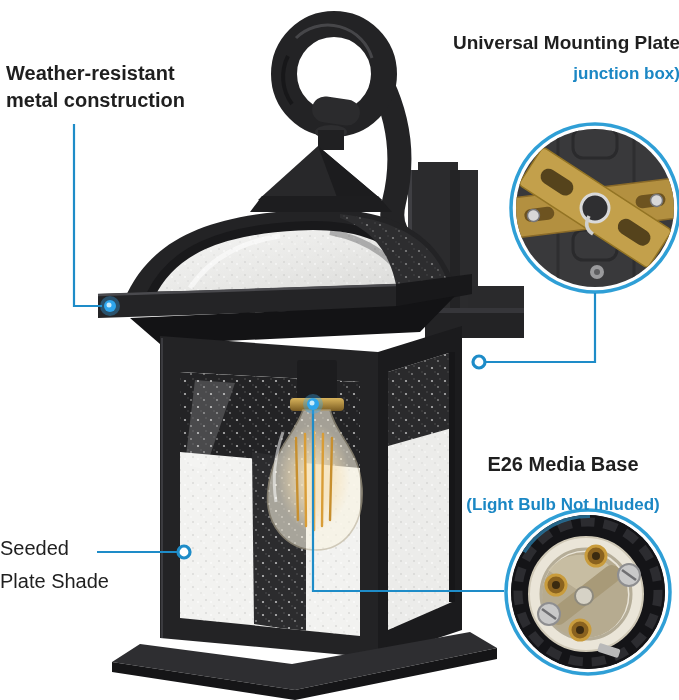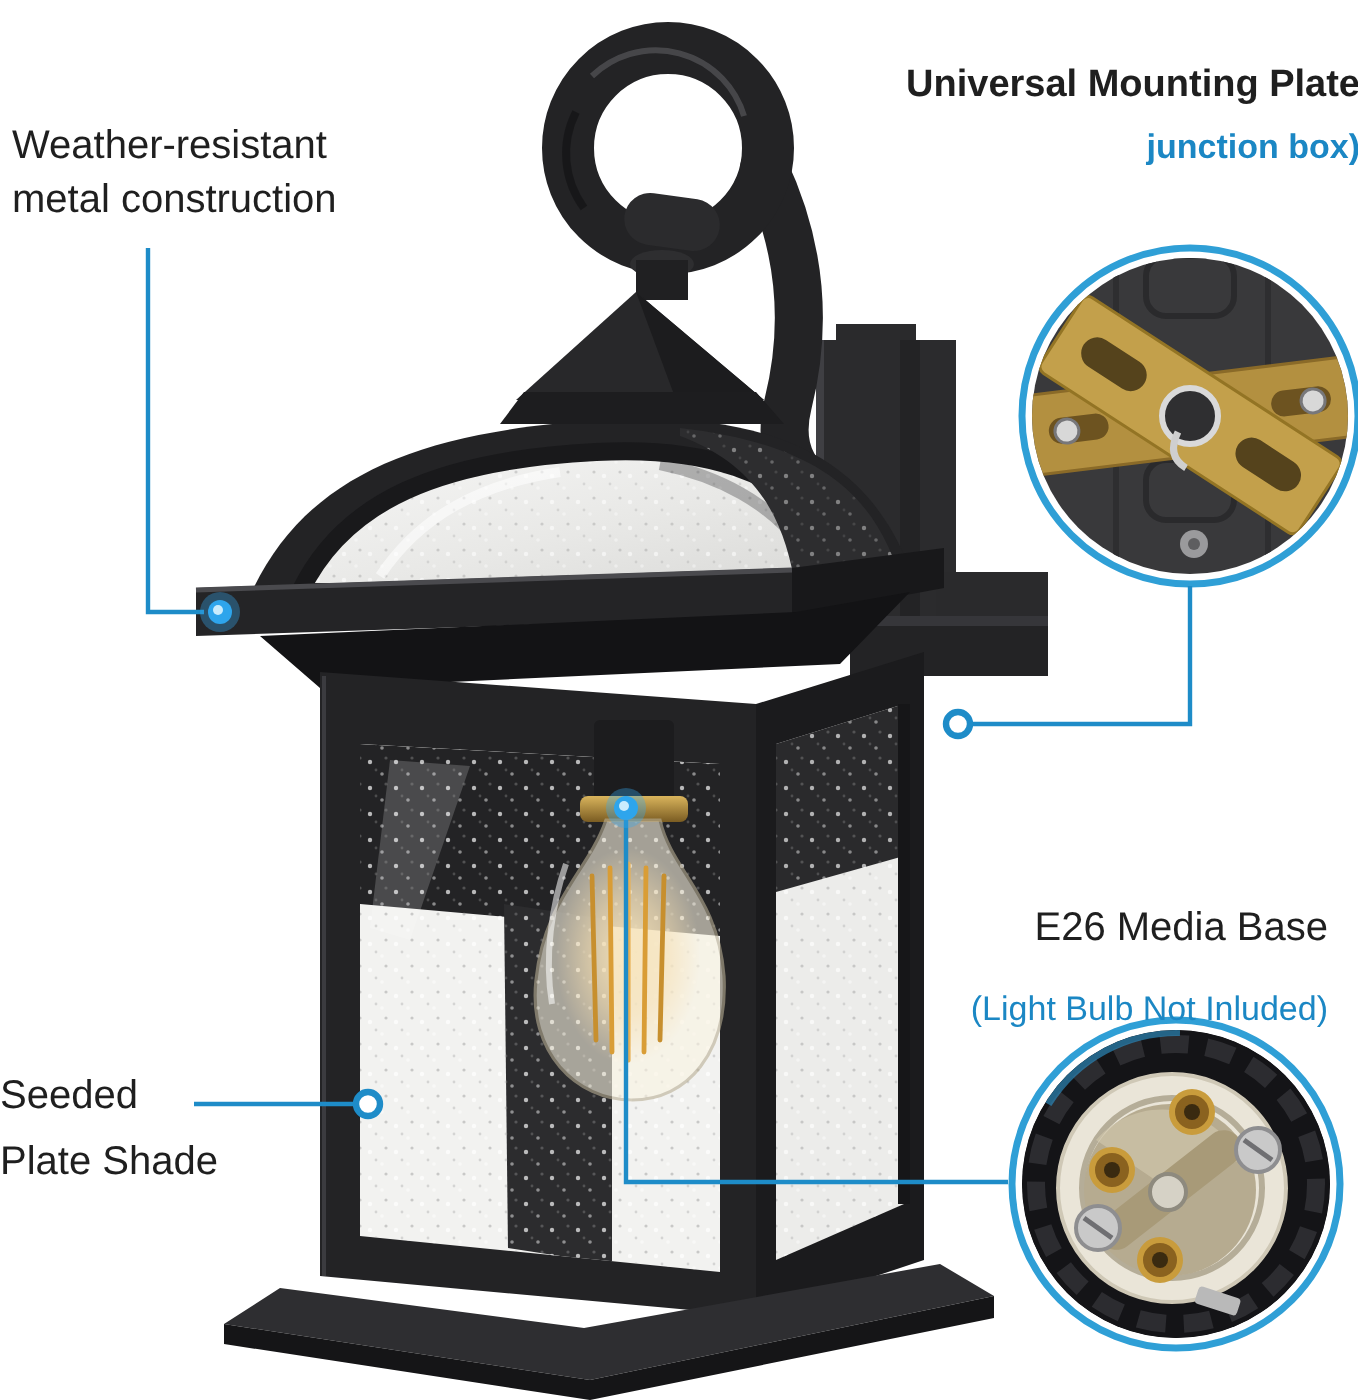--- a/index.html
+++ b/index.html
@@ -3,25 +3,25 @@
 <meta charset="utf-8">
 <style>
   html,body{margin:0;padding:0;background:#ffffff;}
   .stage{
     position:relative;width:679px;height:700px;background:#ffffff;overflow:hidden;
     font-family:"Liberation Sans", sans-serif;
   }
   .art{position:absolute;left:0;top:0;width:679px;height:700px;}
   .label{position:absolute;color:#1f1f1f;}
   .label .blue{color:#1b87c4;}
-  .label-weather{left:6px;top:60px;width:212px;font-size:20px;line-height:27px;text-align:left;}
+  .label-weather{left:6px;top:60px;width:212px;font-size:20px;line-height:27px;text-align:left;font-weight:bold;}
   .label-mounting{left:452px;top:31px;width:228px;text-align:right;font-weight:bold;}
   .label-mounting .title{font-size:19px;line-height:24px;}
   .label-mounting .sub{font-size:17px;line-height:30px;margin-top:4px;}
-  .label-e26{left:462px;top:452px;width:202px;text-align:right;}
+  .label-e26{left:462px;top:452px;width:202px;text-align:center;font-weight:bold;}
   .label-e26 .title{font-size:20px;line-height:24px;}
   .label-e26 .sub{font-size:17px;line-height:24px;margin-top:17px;}
   .label-seeded{left:0px;top:532px;width:120px;text-align:left;font-size:20px;line-height:33px;}
 </style>
 </head>
 <body>
 
 <div class="stage">
 
   <svg class="art" viewBox="0 0 679 700">

